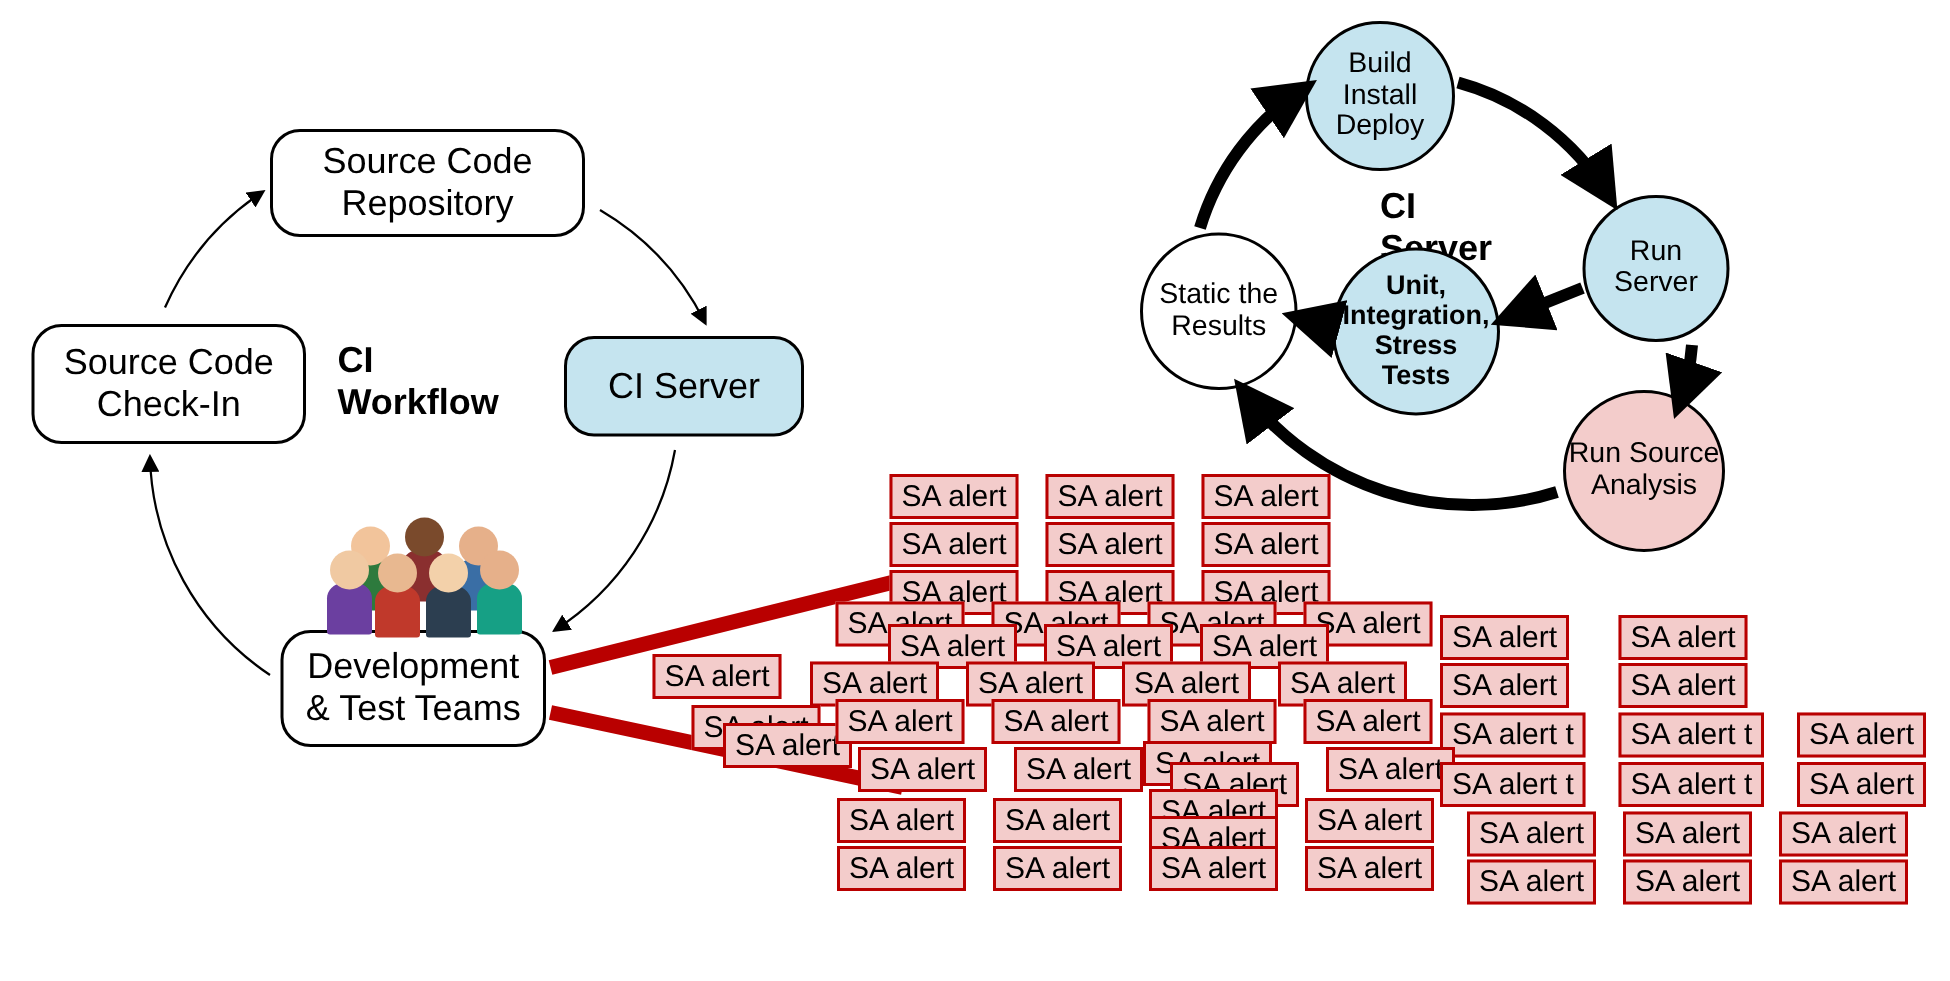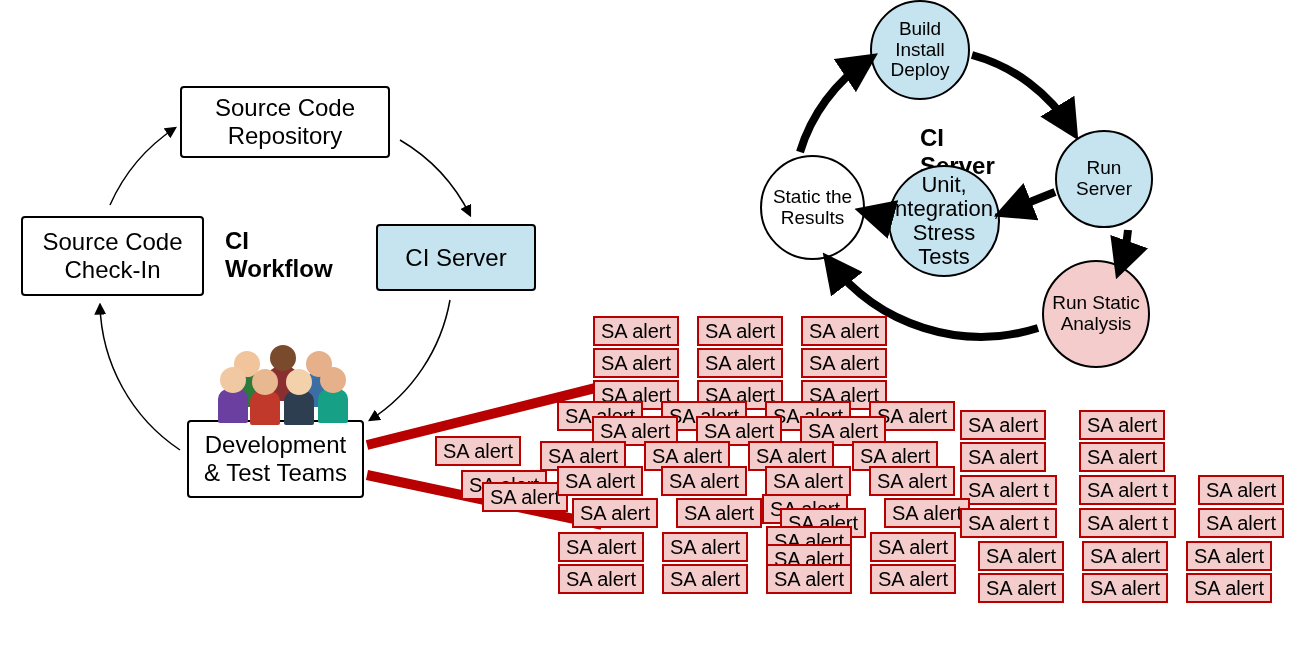--- a/index.html
+++ b/index.html
@@ -7,21 +7,21 @@
     width: 1300px;
     height: 654px;
     background: #ffffff;
     font-family: "Segoe UI", Arial, sans-serif;
     position: relative;
     overflow: hidden;
   }
   .node {
     position: absolute;
     border: 2px solid #000;
-    border-radius: 4px;
+    border-radius: 20px;
     background: #fff;
     display: flex;
     align-items: center;
     justify-content: center;
     text-align: center;
     font-size: 24px;
     line-height: 1.15;
     padding: 6px 10px;
   }
   .node.blue { background: #c5e4ef; }
@@ -135,33 +135,33 @@
   <path d="M 450 300 A 180 180 0 0 1 370 420" fill="none" stroke="#000" stroke-width="1.5" marker-end="url(#ah-thin)"></path>
 
   <path d="M 180 450 A 180 180 0 0 1 100 305" fill="none" stroke="#000" stroke-width="1.5" marker-end="url(#ah-thin)"></path>
 
   <path d="M 110 205 A 180 180 0 0 1 175 128" fill="none" stroke="#000" stroke-width="1.5" marker-end="url(#ah-thin)"></path>
 </svg>
 
 <div class="center-label" style="left:920px; top:124px; width:120px; white-space:pre-line;">CI
 Server</div>
 
-<div class="circ lblue" style="left:870px; top:0; width:100px; height:100px; white-space:pre-line;">Build
+<div class="circ lblue" style="left:870px; top:14px; width:100px; height:100px; white-space:pre-line;">Build
 Install
 Deploy</div>
 
 <div class="circ lblue" style="left:1055px; top:130px; width:98px; height:98px; white-space:pre-line;">Run
 Server</div>
 
-<div class="circ lblue" style="left:888px; top:165px; width:112px; height:112px; white-space:pre-line; font-size:22px;">Unit,
+<div class="circ lblue" style="left:888px; top:165px; width:112px; height:112px; white-space:pre-line; font-size:18px;font-weight:bold;">Unit,
 Integration,
 Stress
 Tests</div>
 
-<div class="circ pink" style="left:1042px; top:260px; width:108px; height:108px; white-space:pre-line;">Run Static
+<div class="circ pink" style="left:1042px; top:260px; width:108px; height:108px; white-space:pre-line;">Run Source
 Analysis</div>
 
 <div class="circ" style="left:760px; top:155px; width:105px; height:105px; white-space:pre-line;">Static the
 Results</div>
 
 <svg class="overlay" width="1300" height="654">
   <defs>
     <marker id="ah-thick" viewBox="0 0 10 10" refX="7" refY="5" markerWidth="5" markerHeight="5" orient="auto">
       <path d="M0,0 L10,5 L0,10 z" fill="#000"></path>
     </marker>

